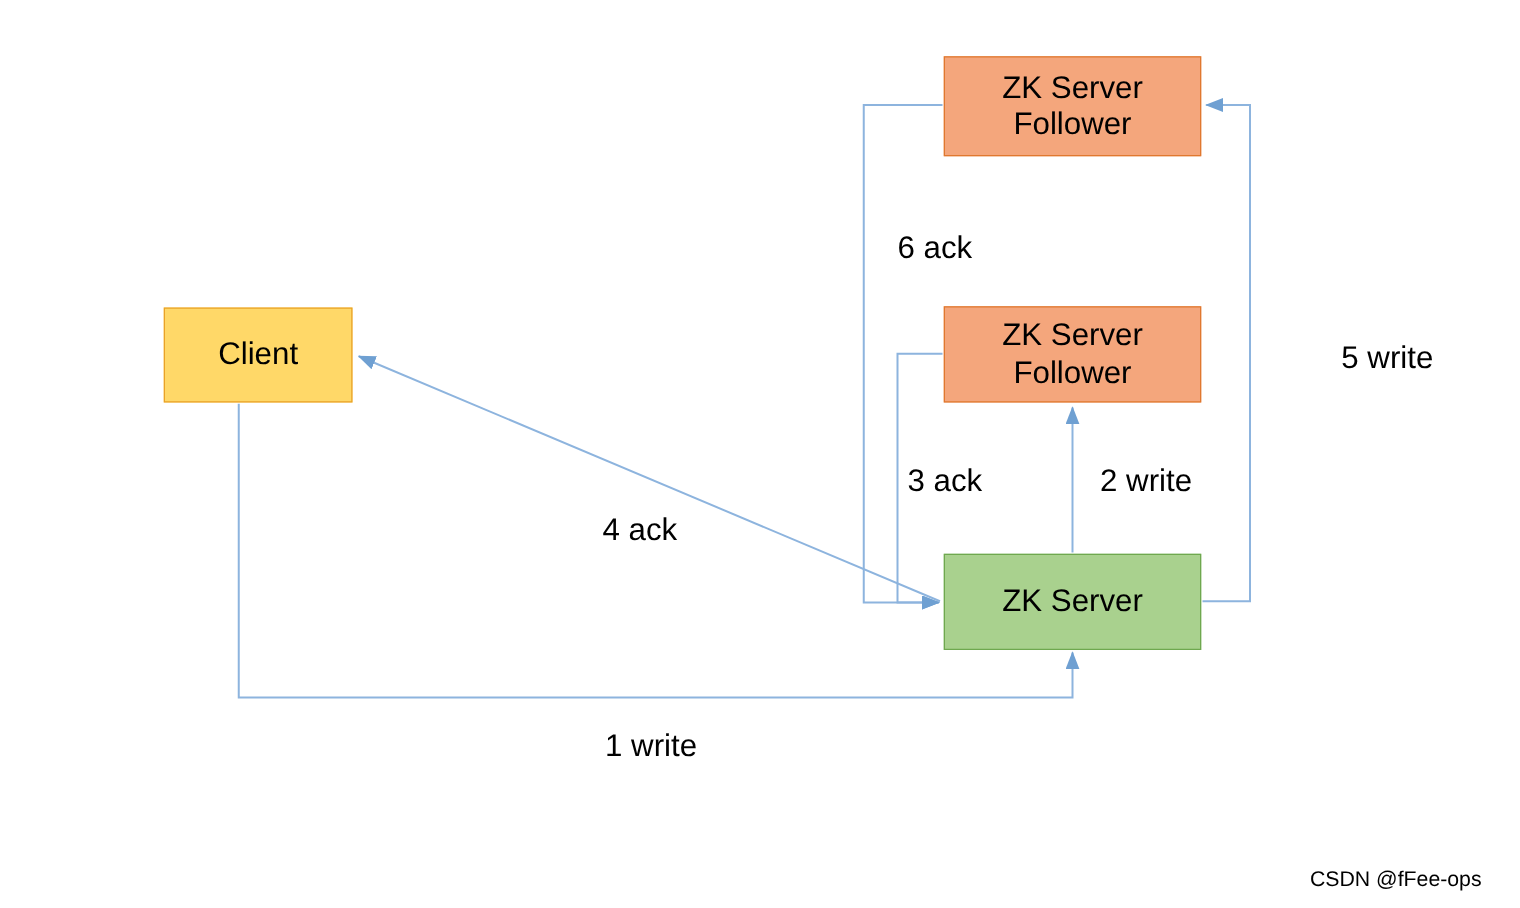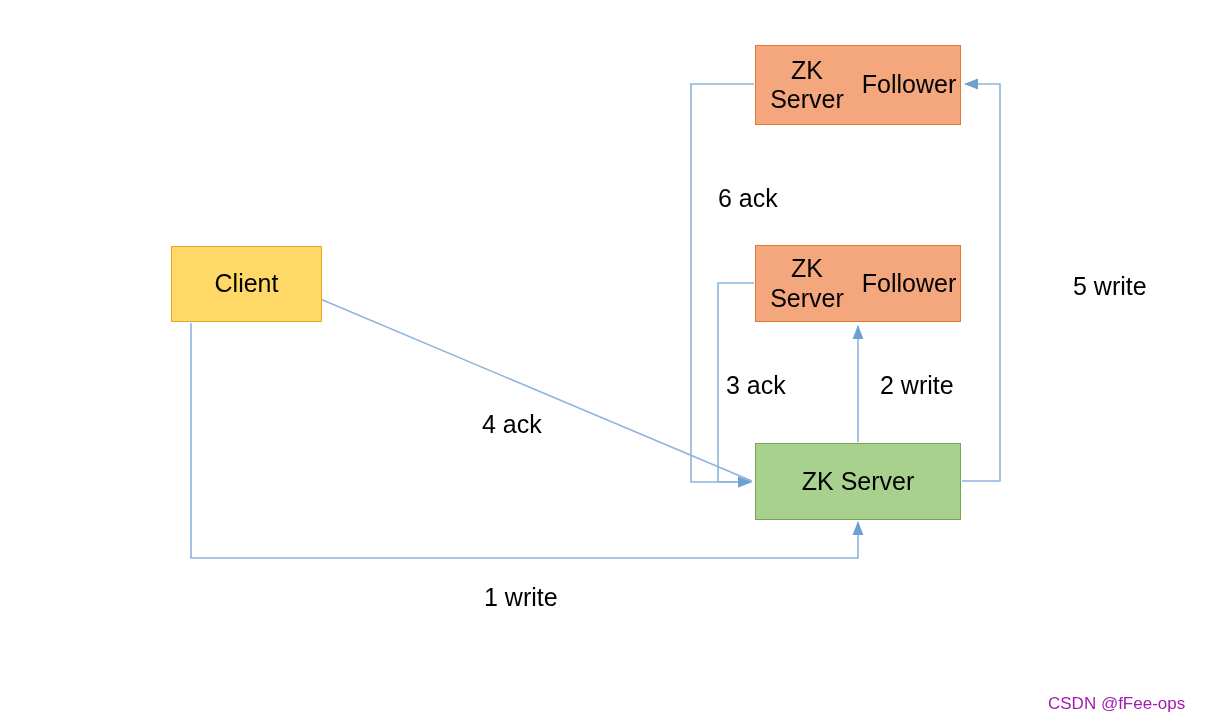--- a/index.html
+++ b/index.html
@@ -14,21 +14,21 @@
     position: relative;
     width: 1216px;
     height: 726px;
     background: #ffffff;
     overflow: hidden;
   }
   .node {
     position: absolute;
     box-sizing: border-box;
     display: flex;
-    flex-direction: row;
+    flex-direction: column;
     align-items: center;
     justify-content: center;
     text-align: center;
     color: #000000;
     line-height: 1.18;
     white-space: pre-line;
     z-index: 3;
   }
   .node-label {
     display: block;
@@ -41,41 +41,40 @@
   }
   .node-leader {
     background: #A9D18E;
     border: 1.5px solid #6FA84F;
     font-size: 25px;
   }
   .node-client {
     background: #FFD868;
     border: 1.5px solid #E9A228;
     font-size: 25px;
-    margin-left: 40px;
   }
   .edge-label {
     position: absolute;
     font-size: 25px;
     color: #000000;
     white-space: nowrap;
     z-index: 4;
   }
   #wires {
     position: absolute;
     left: 0;
     top: 0;
     width: 1216px;
     height: 726px;
     z-index: 1;
   }
   .watermark {
     position: absolute;
     font-size: 17px;
-    color: #a21caf;
+    color: #000000;
     white-space: nowrap;
     z-index: 5;
   }
 </style>
 </head>
 <body>
 
 <div id="canvas">
 
   <svg id="wires" viewBox="0 0 1216 726" width="1216" height="726" xmlns="http://www.w3.org/2000/svg">

